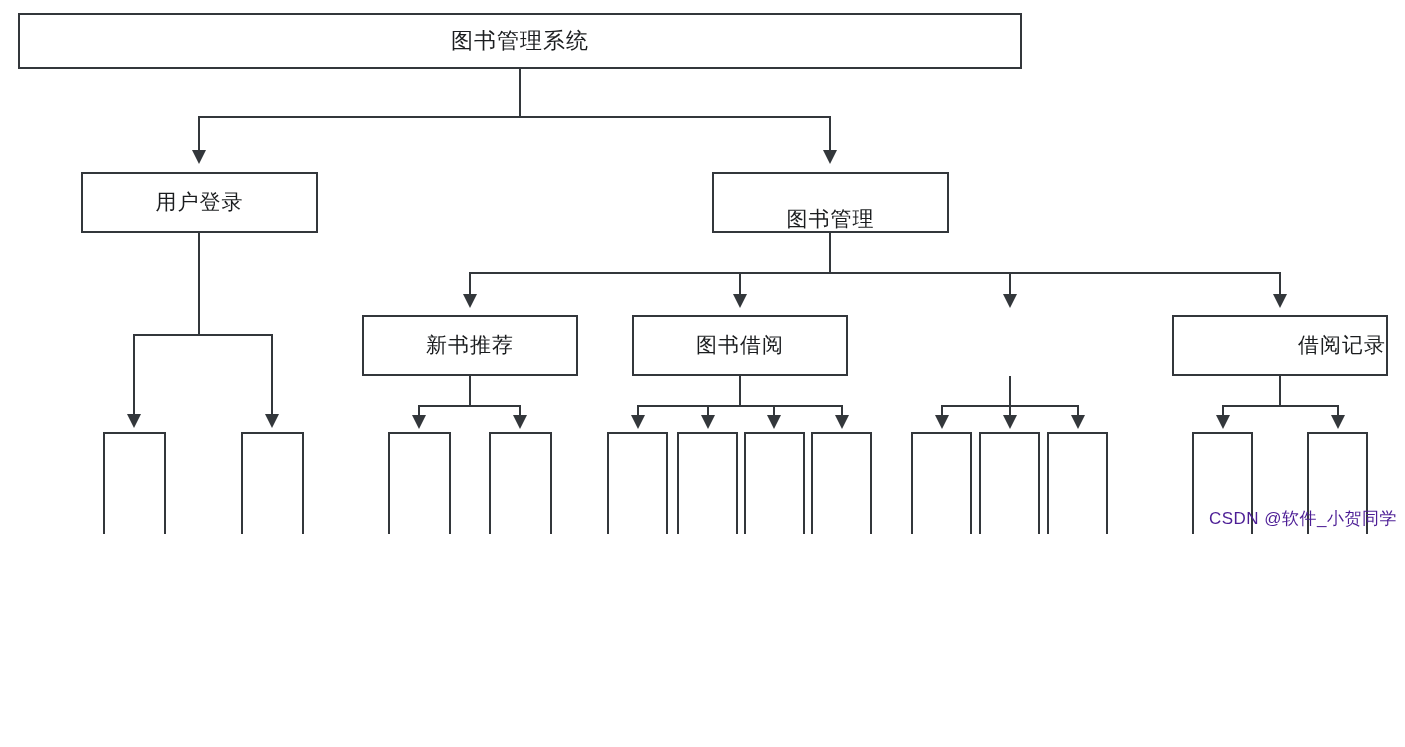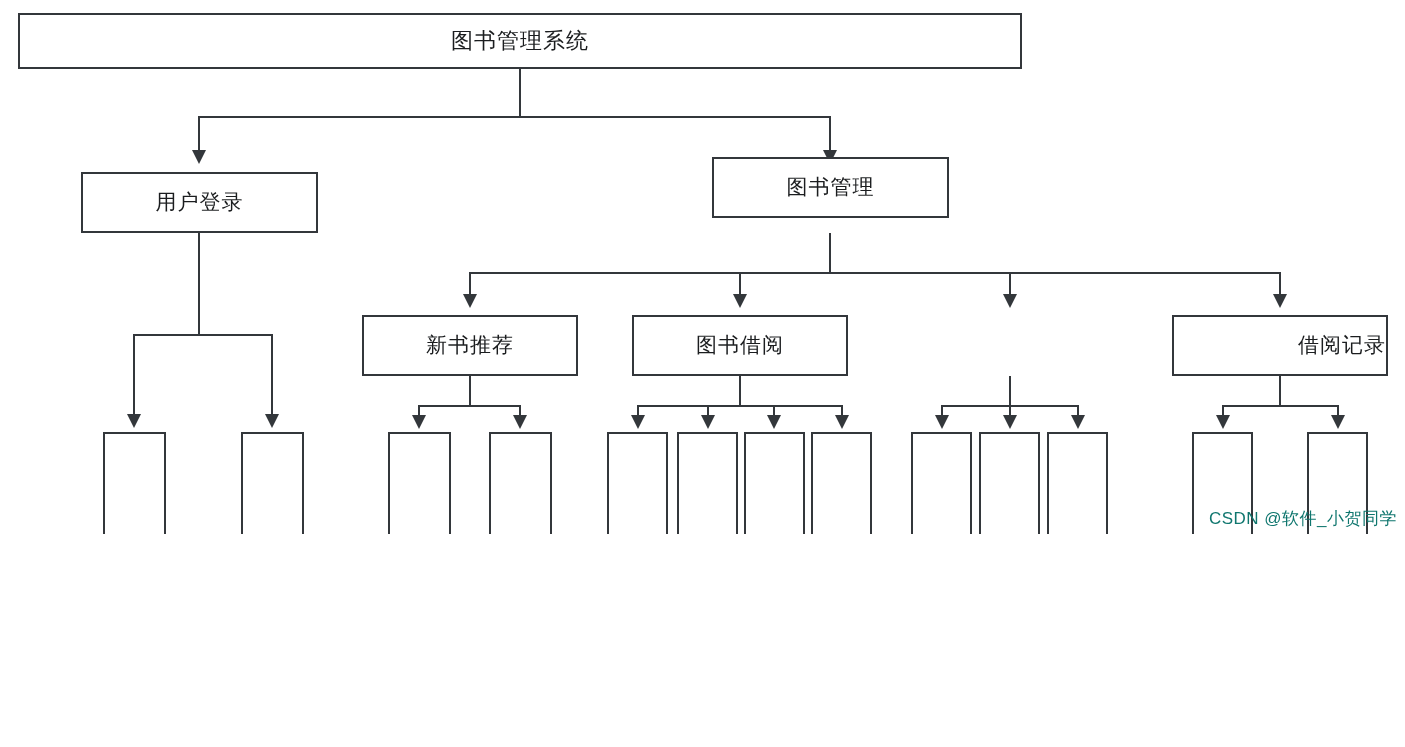--- a/index.html
+++ b/index.html
@@ -71,21 +71,21 @@
     height: 0;
     border-left: 7px solid transparent;
     border-right: 7px solid transparent;
     border-top: 14px solid #33373b;
   }
   #watermark {
     position: absolute;
     right: 8px;
     bottom: 4px;
     font-size: 17px;
-    color: #0f766e;
+    color: #4c1d95;
     letter-spacing: 0.5px;
     white-space: nowrap;
     font-family: "Liberation Sans", "DejaVu Sans", sans-serif;
   }
 </style>
 </head>
 <body>
 
 <div id="canvas">
 
@@ -98,21 +98,21 @@
   <div class="ln hln" style="left:198px; top:116px; width:632px;"></div>
 
   <div class="ln vln" style="left:198px; top:116px; height:38px;"></div>
   <div class="arrow" style="left:192px; top:150px;"></div>
   <div class="ln vln" style="left:829px; top:116px; height:38px;"></div>
   <div class="arrow" style="left:823px; top:150px;"></div>
 
   <div class="node horiz" style="left:81px; top:172px; width:237px; height:61px;">
     <span class="lbl">用户登录</span>
   </div>
-  <div class="node horiz" style="left:712px; top:157px; width:237px; height:61px;">
+  <div class="node horiz" style="left:712px; top:172px; width:237px; height:61px;align-items:flex-end;">
     <span class="lbl">图书管理</span>
   </div>
 
   <div class="ln vln" style="left:198px; top:233px; height:102px;"></div>
   <div class="ln hln" style="left:133px; top:334px; width:139px;"></div>
   <div class="ln vln" style="left:133px; top:334px; height:84px;"></div>
   <div class="arrow" style="left:127px; top:414px;"></div>
   <div class="ln vln" style="left:271px; top:334px; height:84px;"></div>
   <div class="arrow" style="left:265px; top:414px;"></div>
 

